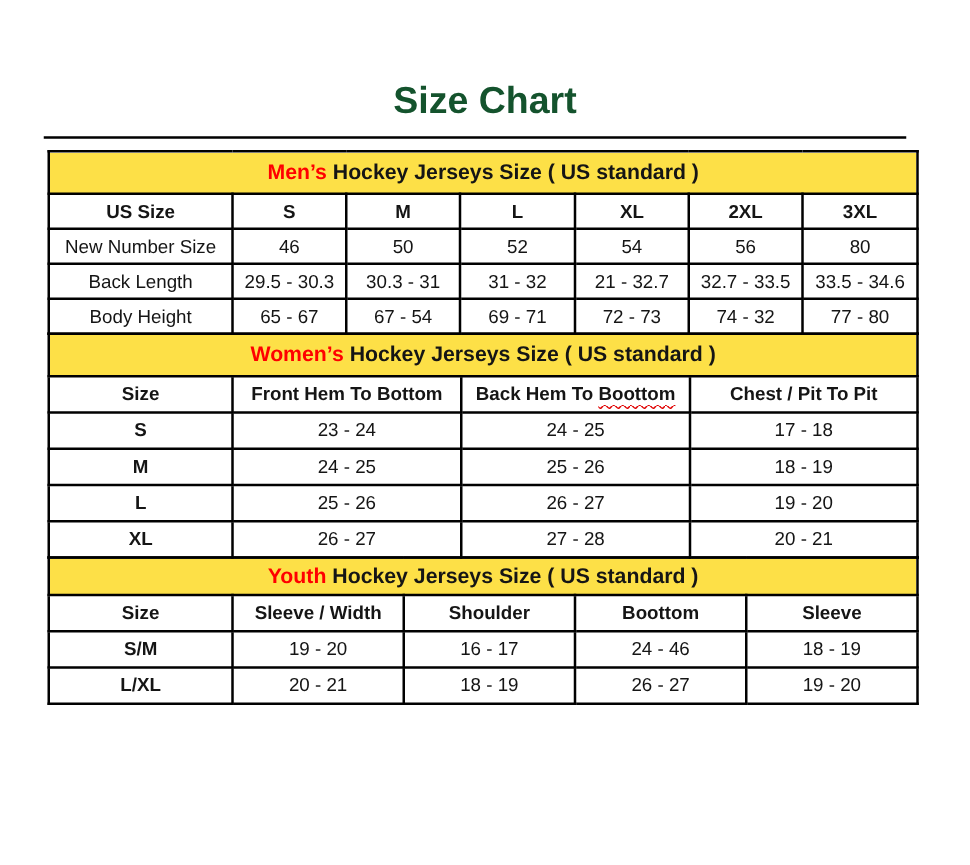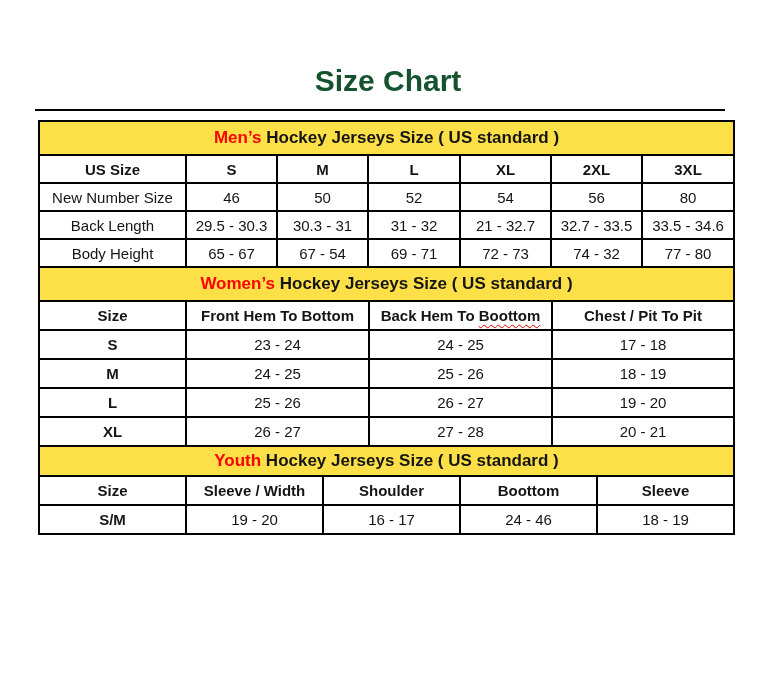--- a/index.html
+++ b/index.html
@@ -167,17 +167,24 @@
         <th>Boottom</th>
         <th>Sleeve</th>
       </tr>
       <tr class="data">
         <td>S/M</td>
         <td>19 - 20</td>
         <td>16 - 17</td>
         <td>24 - 46</td>
         <td>18 - 19</td>
       </tr>
+      <tr class="data">
+        <td>L/XL</td>
+        <td>20 - 21</td>
+        <td>18 - 19</td>
+        <td>26 - 27</td>
+        <td>19 - 20</td>
+      </tr>
     </tbody>
       </table>
 
   </div>
 </div>
 
 </body></html>

